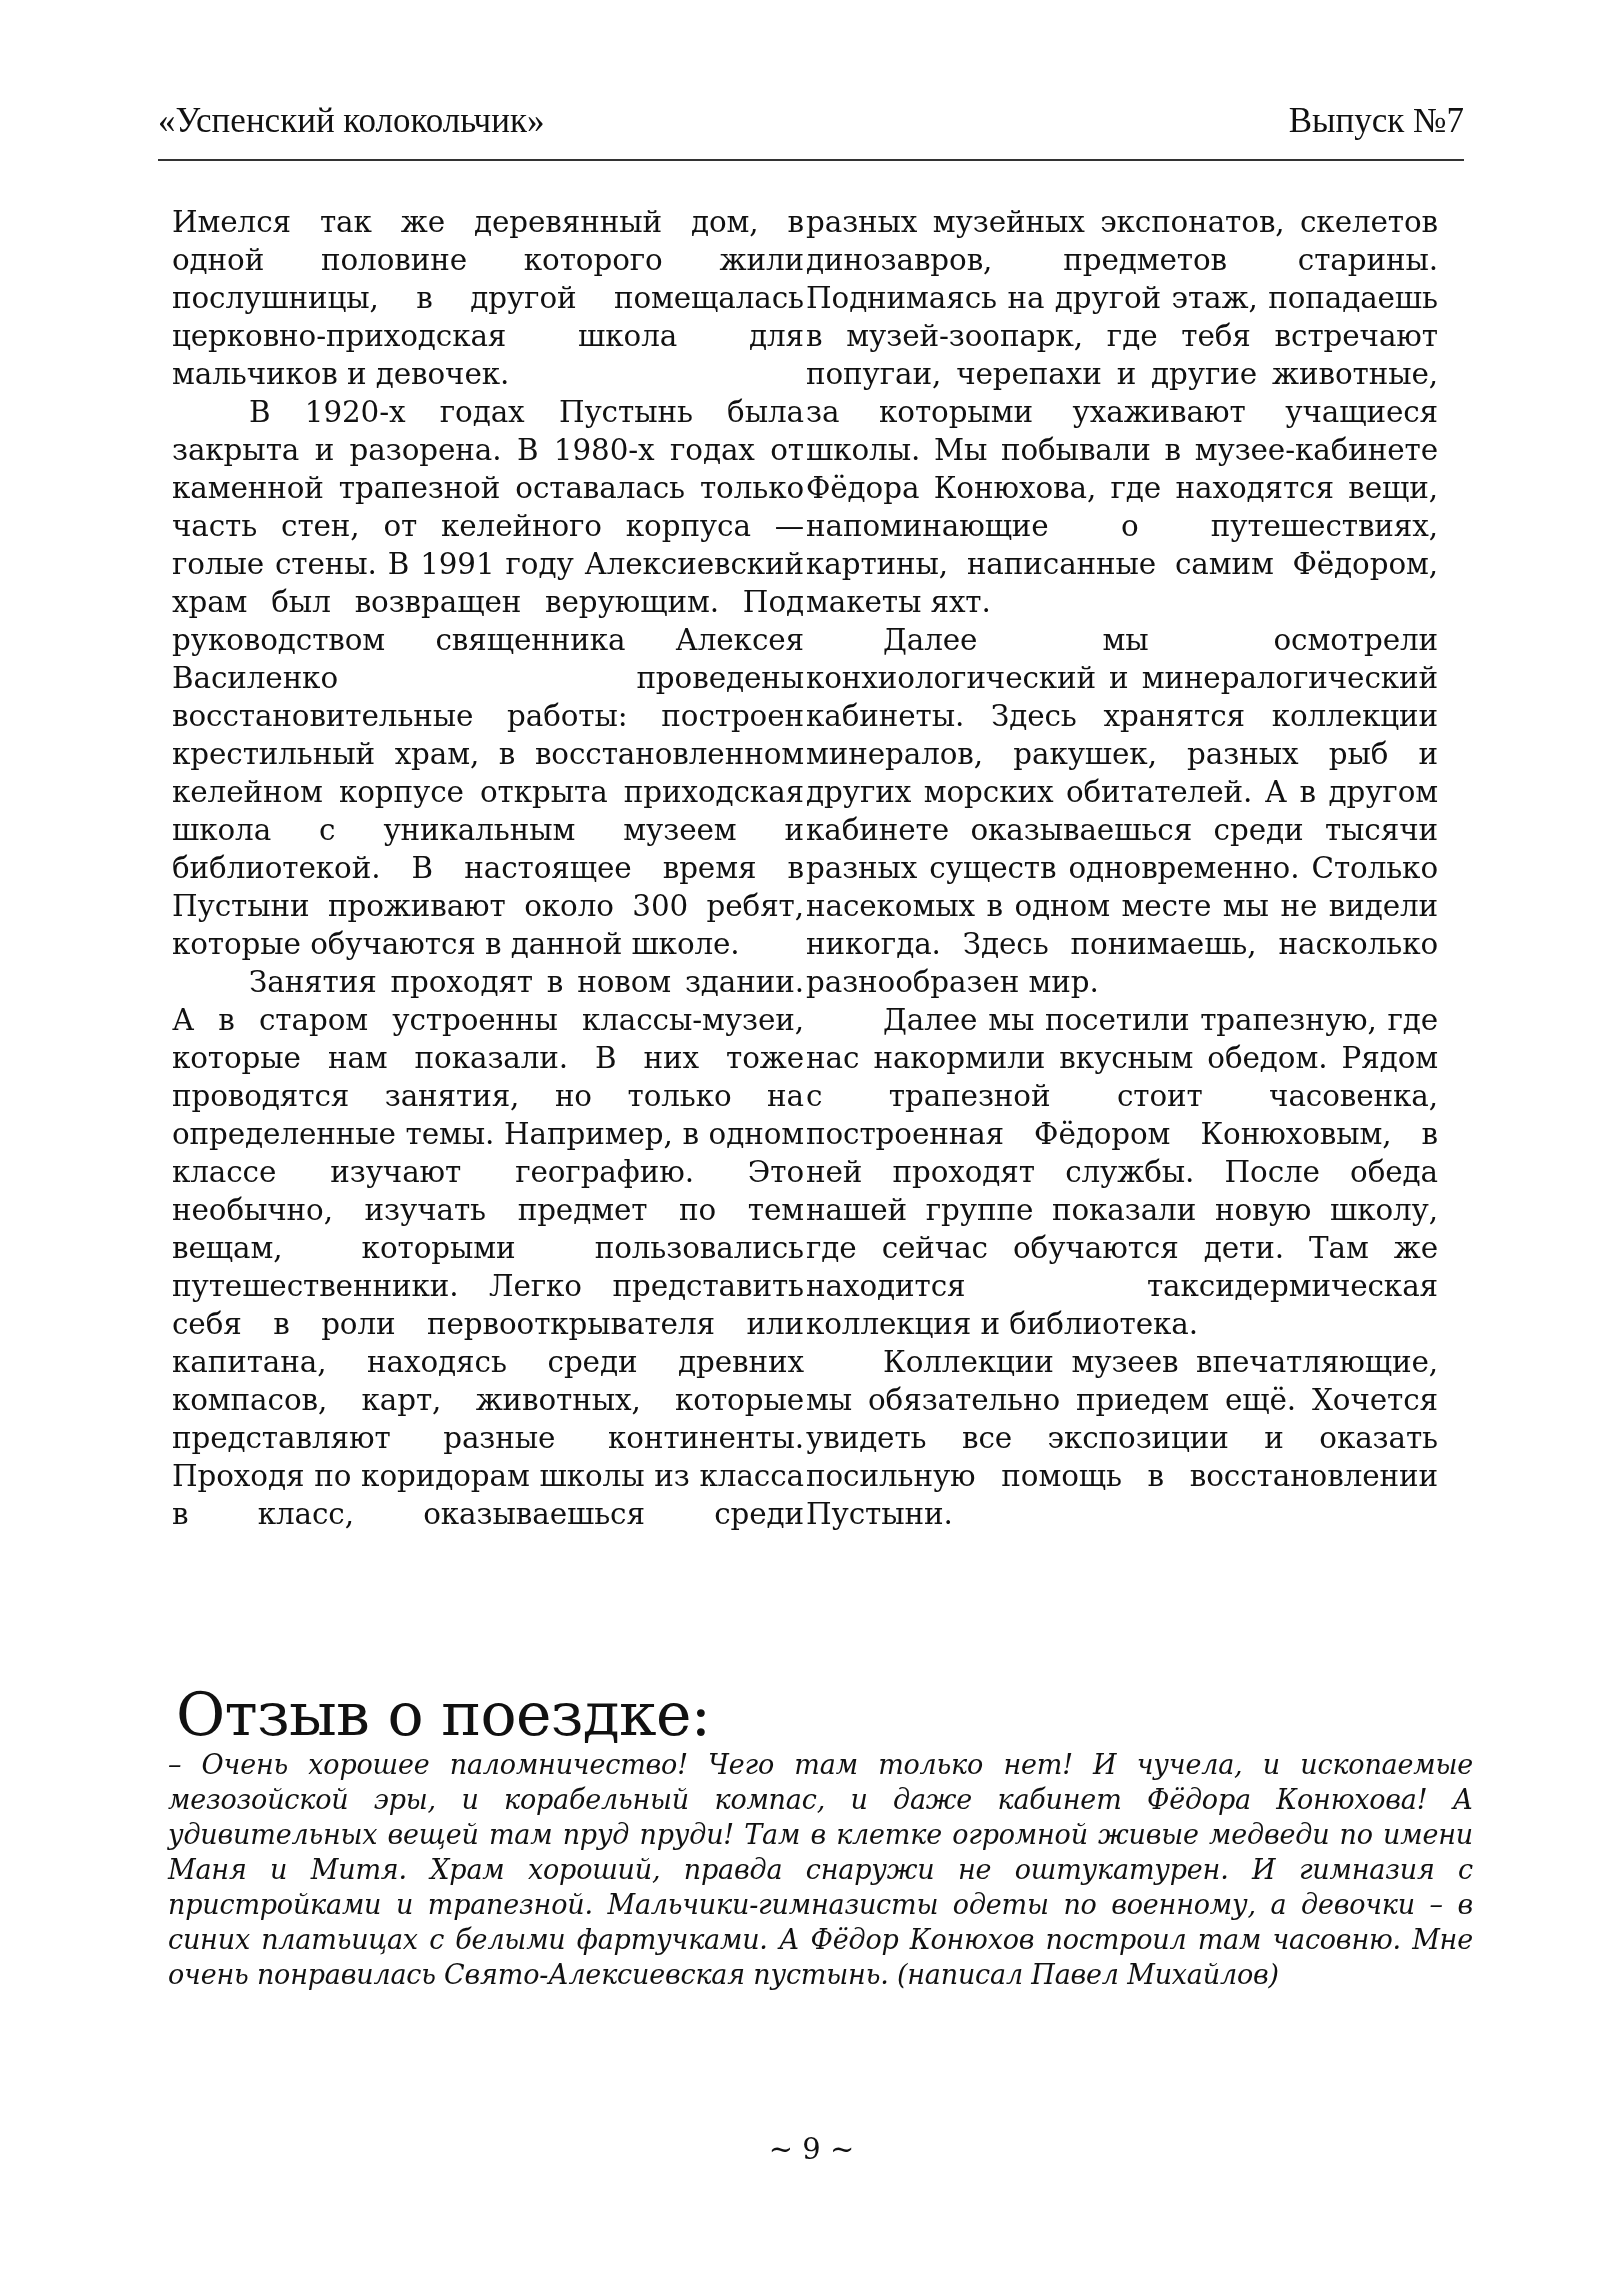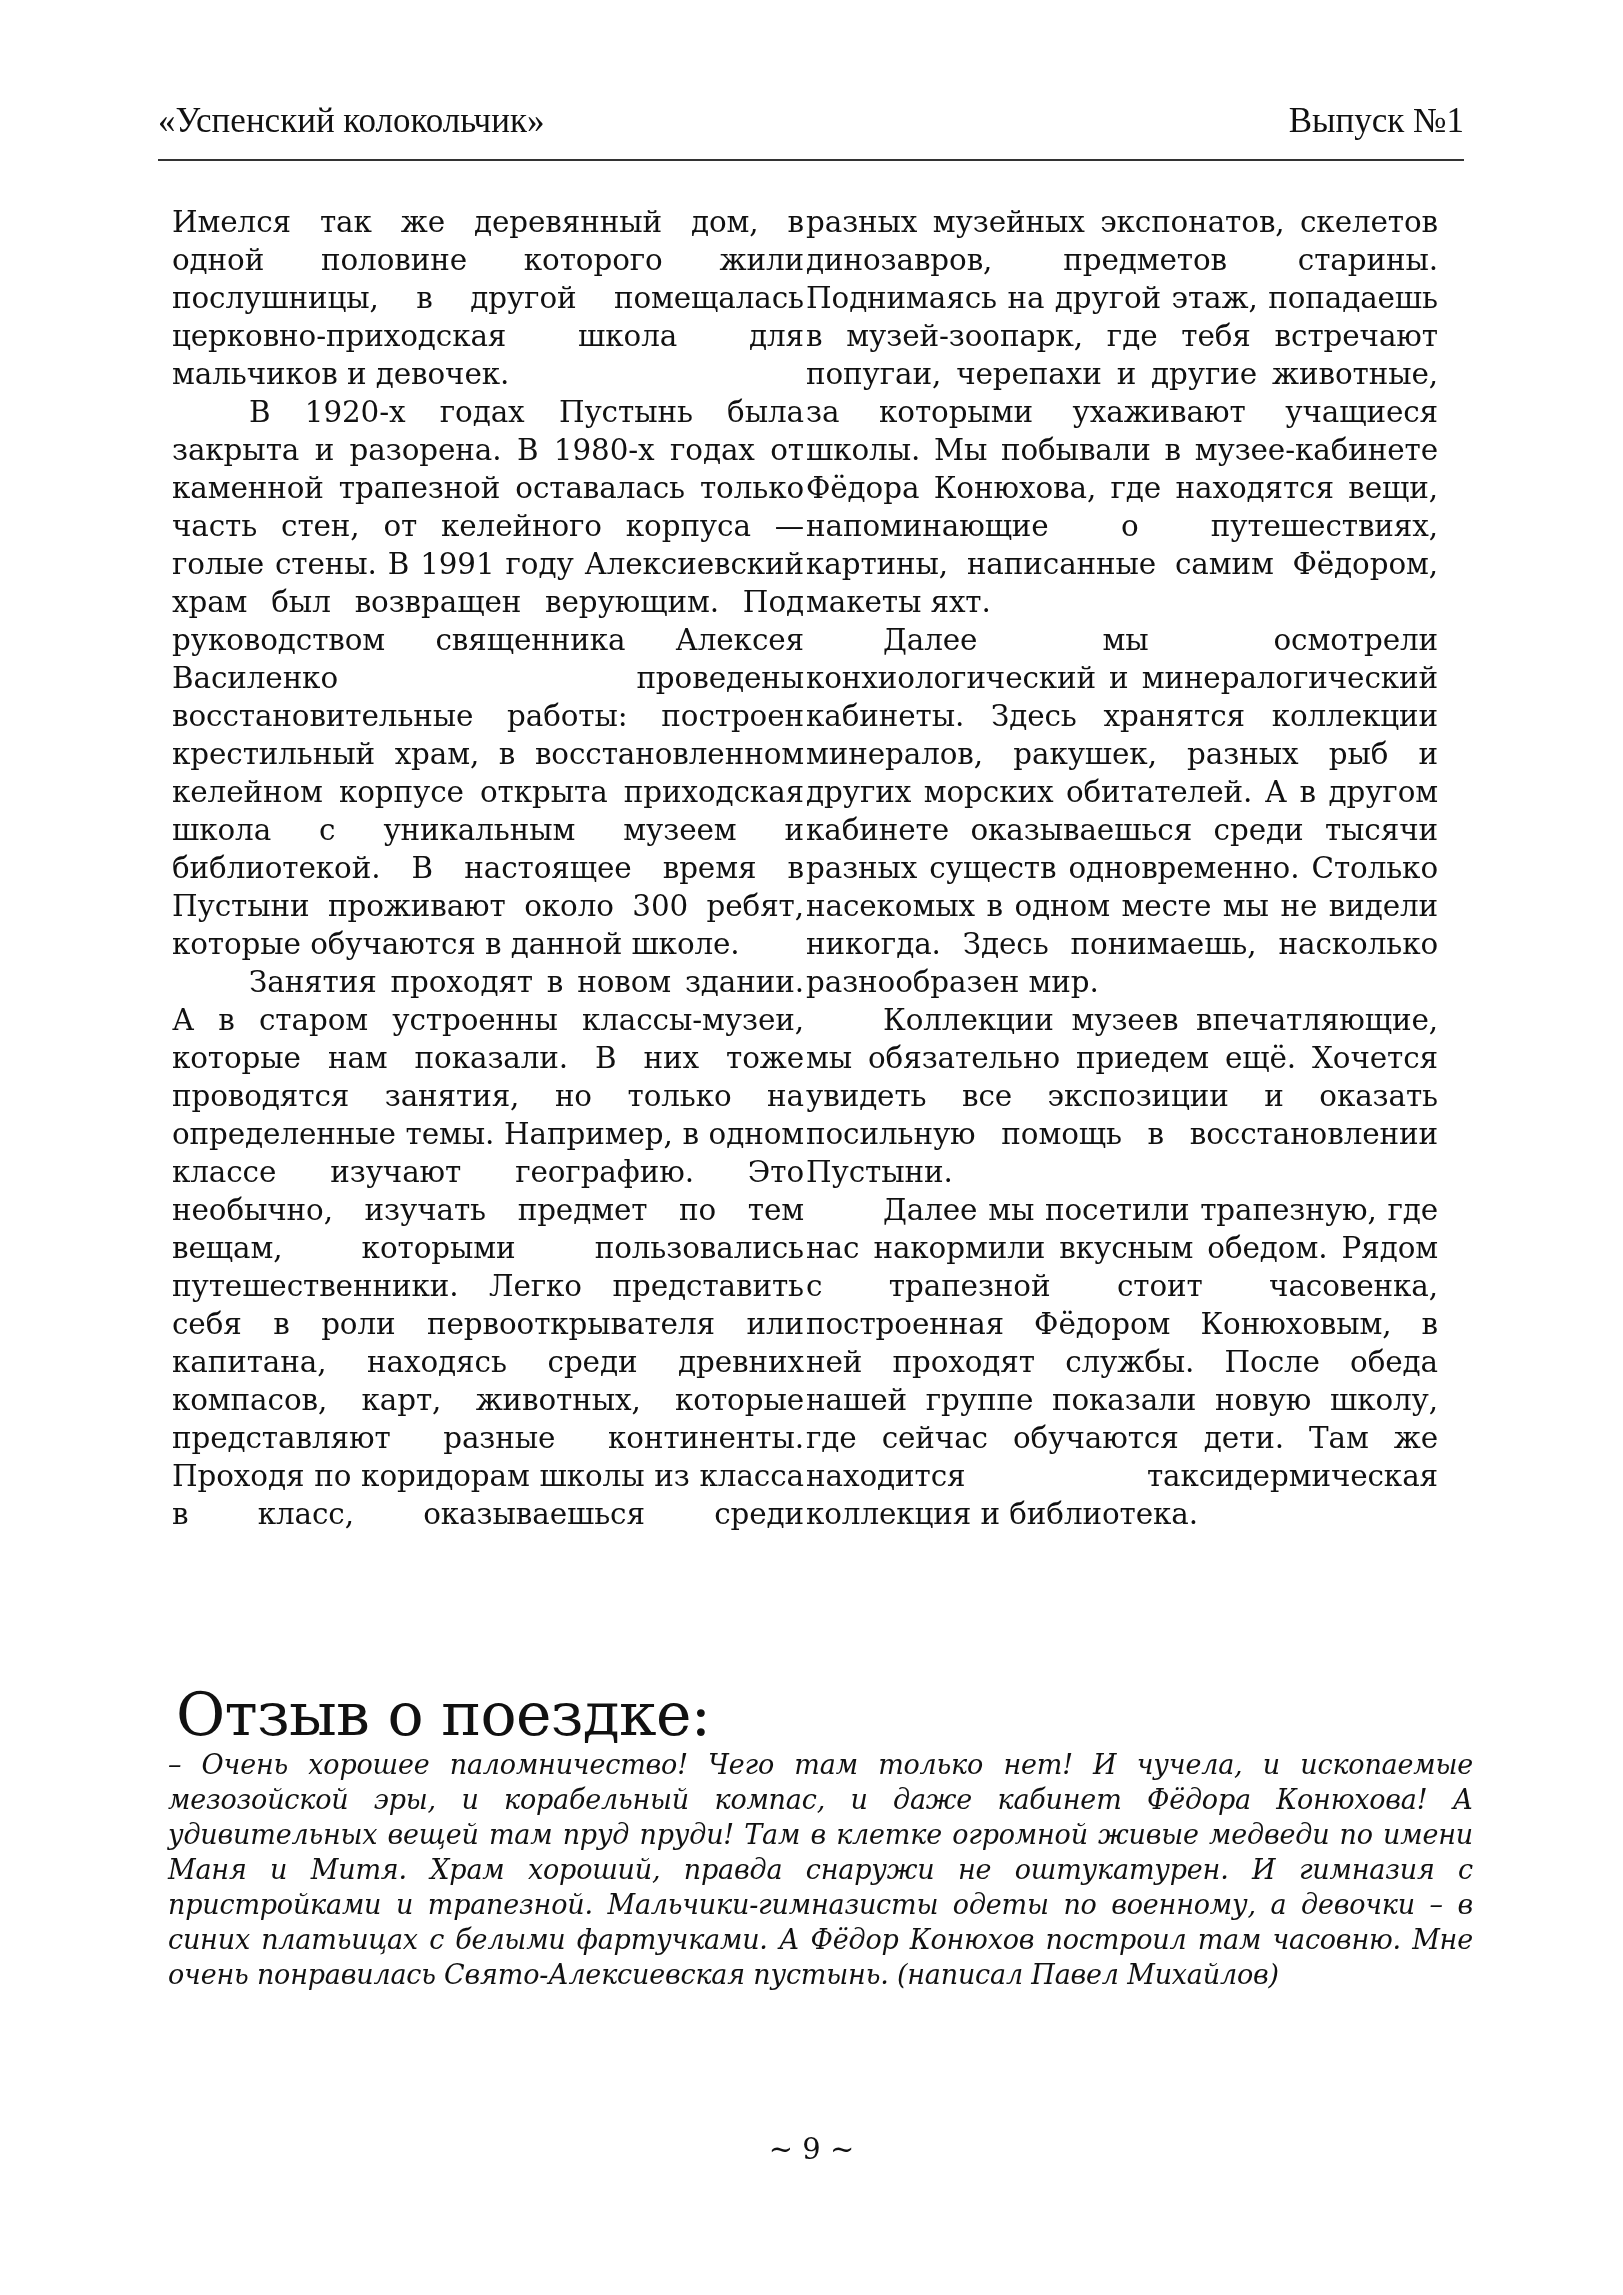--- a/index.html
+++ b/index.html
@@ -106,34 +106,34 @@
       font-family: "DejaVu Serif", "Liberation Serif", serif;
       font-size: 29px;
       line-height: 39px;
     }
   </style>
 </head>
 <body>
 
 <header class="running-header">
   <span class="title">«Успенский колокольчик»</span>
-  <span class="issue">Выпуск №1</span>
+  <span class="issue">Выпуск №7</span>
 </header>
 <div class="header-rule"></div>
 
 <section class="column left">
   <p class="no-indent">Имелся так же деревянный дом, в одной половине которого жили послушницы, в другой помещалась церковно-приходская школа для мальчиков и девочек.</p>
   <p class="indent">В 1920-х годах Пустынь была закрыта и разорена. В 1980-х годах от каменной трапезной оставалась только часть стен, от келейного корпуса — голые стены. В 1991 году Алексиевский храм был возвращен верующим. Под руководством священника Алексея Василенко проведены восстановительные работы: построен крестильный храм, в восстановленном келейном корпусе открыта приходская школа с уникальным музеем и библиотекой. В настоящее время в Пустыни проживают около 300 ребят, которые обучаются в данной школе.</p>
   <p class="indent last-line-justify">Занятия проходят в новом здании. А в старом устроенны классы-музеи, которые нам показали. В них тоже проводятся занятия, но только на определенные темы. Например, в одном классе изучают географию. Это необычно, изучать предмет по тем вещам, которыми пользовались путешественники. Легко представить себя в роли первооткрывателя или капитана, находясь среди древних компасов, карт, животных, которые представляют разные континенты. Проходя по коридорам школы из класса в класс, оказываешься среди</p>
 </section>
 
 <section class="column right">
   <p class="no-indent">разных музейных экспонатов, скелетов динозавров, предметов старины. Поднимаясь на другой этаж, попадаешь в музей-зоопарк, где тебя встречают попугаи, черепахи и другие животные, за которыми ухаживают учащиеся школы. Мы побывали в музее-кабинете Фёдора Конюхова, где находятся вещи, напоминающие о путешествиях, картины, написанные самим Фёдором, макеты яхт.</p>
   <p class="indent">Далее мы осмотрели конхиологический и минералогический кабинеты. Здесь хранятся коллекции минералов, ракушек, разных рыб и других морских обитателей. А в другом кабинете оказываешься среди тысячи разных существ одновременно. Столько насекомых в одном месте мы не видели никогда. Здесь понимаешь, насколько разнообразен мир.</p>
+  <p class="indent">Далее мы посетили трапезную, где нас накормили вкусным обедом. Рядом с трапезной стоит часовенка, построенная Фёдором Конюховым, в ней проходят службы. После обеда нашей группе показали новую школу, где сейчас обучаются дети. Там же находится таксидермическая коллекция и библиотека.</p>
   <p class="indent">Коллекции музеев впечатляющие, мы обязательно приедем ещё. Хочется увидеть все экспозиции и оказать посильную помощь в восстановлении Пустыни.</p>
-  <p class="indent">Далее мы посетили трапезную, где нас накормили вкусным обедом. Рядом с трапезной стоит часовенка, построенная Фёдором Конюховым, в ней проходят службы. После обеда нашей группе показали новую школу, где сейчас обучаются дети. Там же находится таксидермическая коллекция и библиотека.</p>
 </section>
 
 <h2 class="review-heading">Отзыв о поездке:</h2>
 <p class="review-text">– Очень хорошее паломничество! Чего там только нет! И чучела, и ископаемые мезозойской эры, и корабельный компас, и даже кабинет Фёдора Конюхова! А удивительных вещей там пруд пруди! Там в клетке огромной живые медведи по имени Маня и Митя. Храм хороший, правда снаружи не оштукатурен. И гимназия с пристройками и трапезной. Мальчики-гимназисты одеты по военному, а девочки – в синих платьицах с белыми фартучками. А Фёдор Конюхов построил там часовню. Мне очень понравилась Свято-Алексиевская пустынь. (написал Павел Михайлов)</p>
 
 <div class="page-number">~ 9 ~</div>
 
 
 </body></html>

